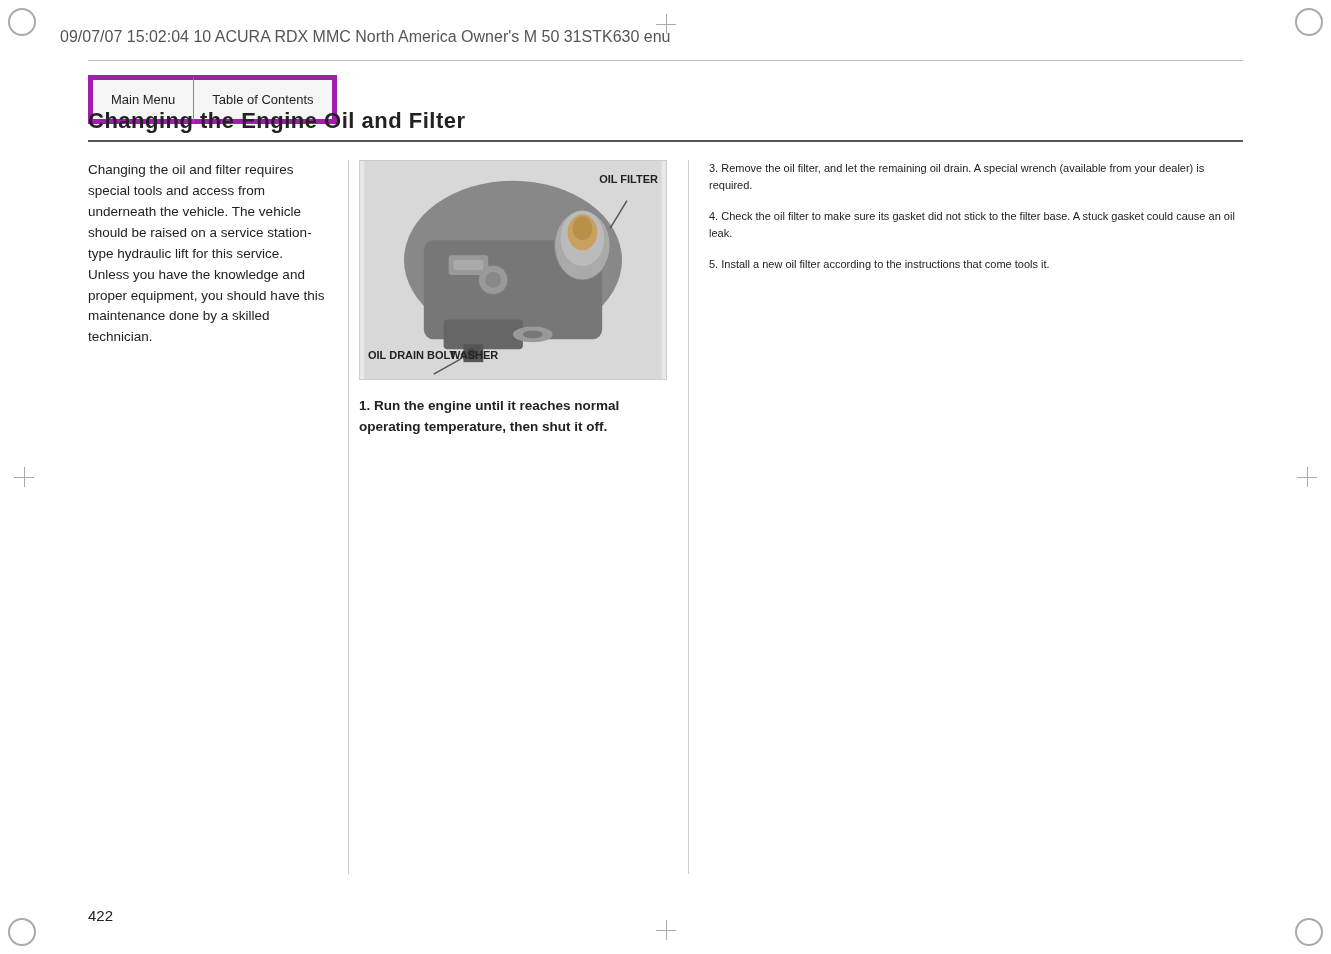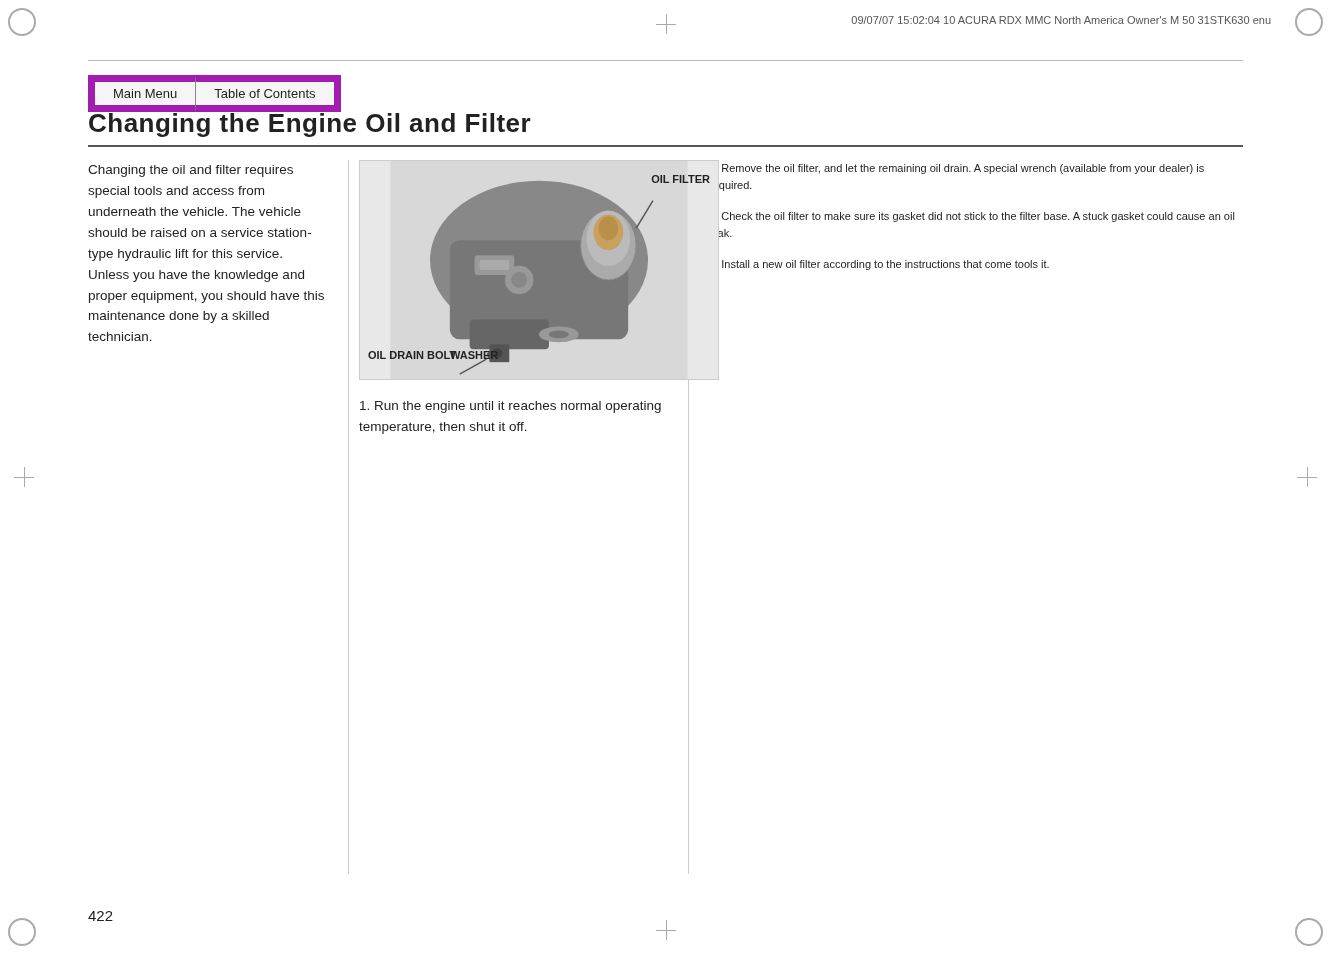--- a/index.html
+++ b/index.html
@@ -66,40 +66,40 @@
       top: 50%;
     }
     .crosshair.top-center { top: 14px; left: 50%; transform: translateX(-50%); }
     .crosshair.bottom-center { bottom: 14px; left: 50%; transform: translateX(-50%); }
     .crosshair.left-center { left: 14px; top: 50%; transform: translateY(-50%); }
     .crosshair.right-center { right: 14px; top: 50%; transform: translateY(-50%); }
 
     
     .header-area {
       position: absolute;
-      top: 14px;
+      top: 28px;
       left: 60px;
       right: 60px;
-      font-size: 11px;
+      font-size: 16px;
       color: #555;
-      text-align: right;
+      text-align: left;
     }
 
     
     .nav-buttons {
       position: absolute;
       top: 75px;
       left: 88px;
       display: flex;
       gap: 0;
     }
 
     .nav-btn {
-      border: 7px solid #a21caf;
-      padding: 4px 18px;
+      border: 5px solid #a21caf;
+      padding: 12px 18px;
       font-size: 13px;
       color: #222;
       background: #f5f5f5;
       cursor: pointer;
       display: inline-block;
     }
     .nav-btn.main-menu {
       border-right: none;
     }
     .nav-btn.toc {
@@ -110,21 +110,21 @@
     .page-title-area {
       position: absolute;
       top: 108px;
       left: 88px;
       right: 88px;
       border-bottom: 2px solid #555;
       padding-bottom: 6px;
     }
 
     .page-title {
-      font-size: 26px;
+      font-size: 22px;
       font-weight: bold;
       color: #222;
       letter-spacing: 0.5px;
     }
 
     
     .content-area {
       position: absolute;
       top: 160px;
       left: 88px;
@@ -155,21 +155,21 @@
       flex-shrink: 0;
       padding-right: 20px;
       padding-left: 10px;
       border-left: 1px solid #ccc;
     }
 
     
     .engine-diagram {
       border: 1px solid #ccc;
       background: #e8e8e8;
-      width: 360px;
+      width: 308px;
       height: 220px;
       position: relative;
       margin-bottom: 16px;
       overflow: hidden;
     }
 
     
     .engine-svg {
       width: 100%;
       height: 100%;
@@ -198,20 +198,21 @@
 
     .step-text {
       font-size: 13.5px;
       line-height: 1.55;
       color: #222;
       margin-bottom: 14px;
     }
 
     .step-text p {
       margin: 0;
+      font-weight: bold;
     }
 
     
     .right-column {
       flex: 1;
       padding-left: 20px;
       border-left: 1px solid #ccc;
       font-size: 11px;
       line-height: 1.55;
       color: #222;

